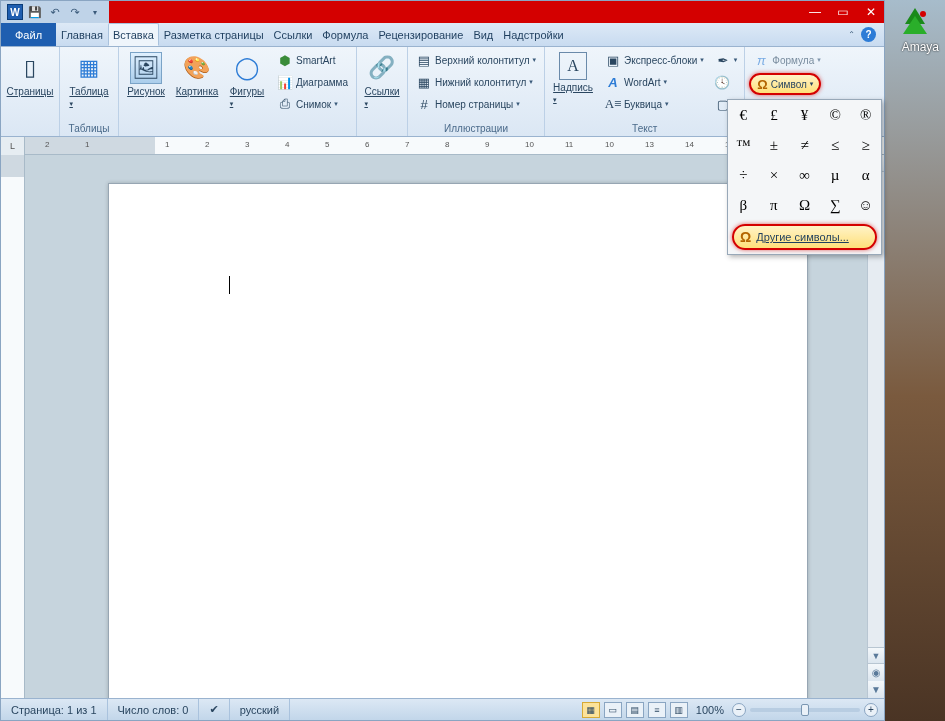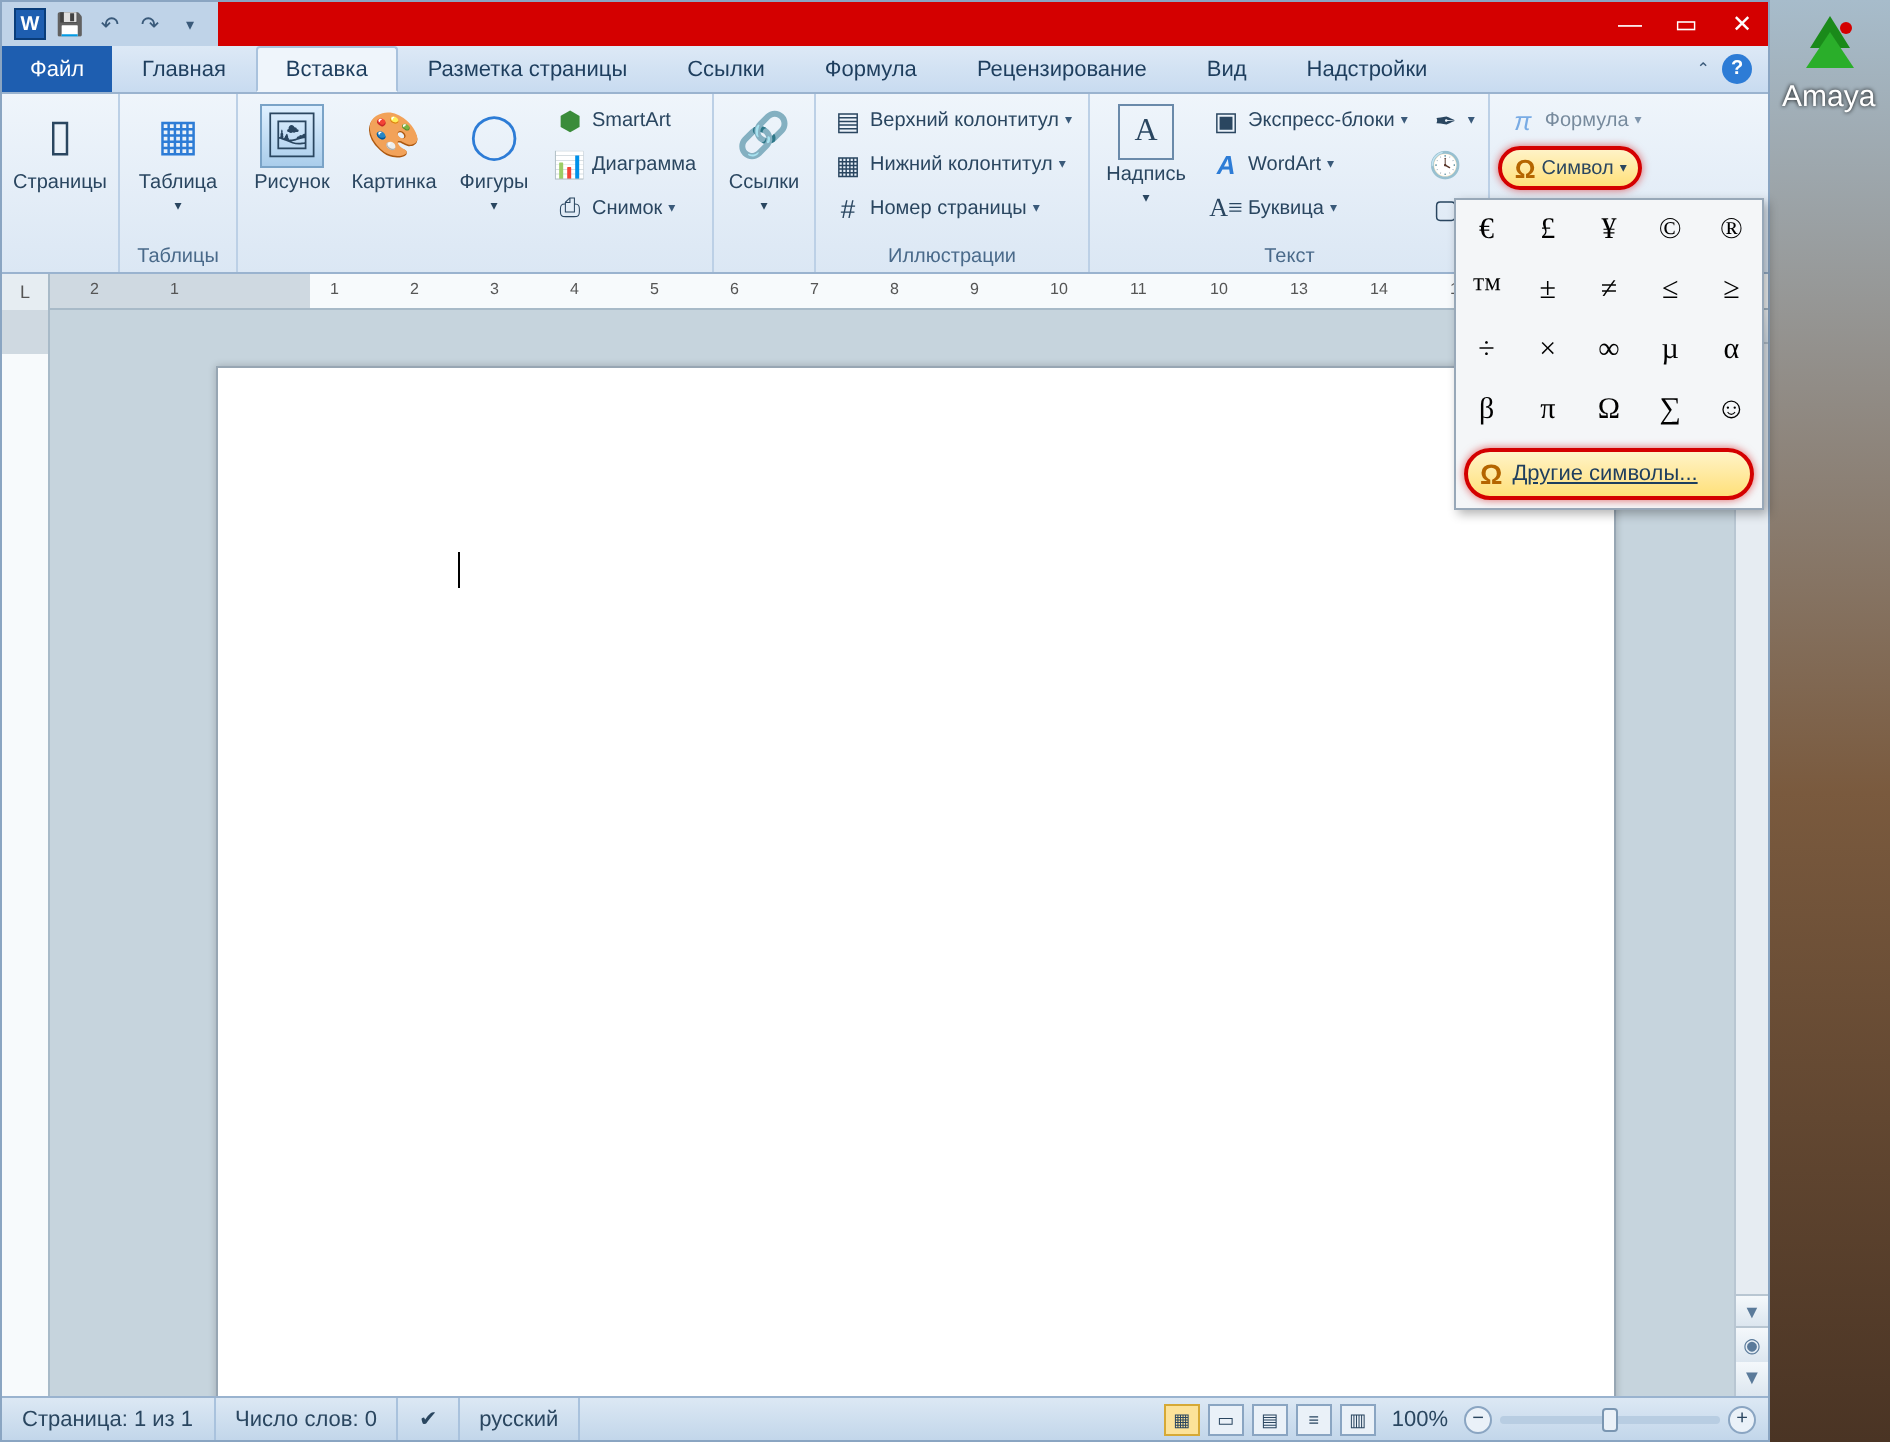--- a/index.html
+++ b/index.html
@@ -12,36 +12,36 @@
   .qat { background: #bfd3e8; height: 22px; display: flex; align-items: center; gap: 4px; padding: 0 6px; }
   .qat .appicon { width: 16px; height: 16px; background: #1e5eb0; color: #fff; font-size: 10px; font-weight: bold; display: inline-flex; align-items: center; justify-content: center; border: 1px solid #0a3d7a; }
   .qat .qbtn { width: 16px; height: 16px; display: inline-flex; align-items: center; justify-content: center; font-size: 11px; color: #3a5a7a; cursor: pointer; }
   .title-text { position: absolute; left: 0; right: 0; text-align: center; pointer-events: none; }
   .win-controls { position: absolute; right: 4px; top: 0; height: 22px; display: flex; gap: 10px; align-items: center; color: #fff; }
   .win-controls span { width: 18px; height: 16px; display: inline-flex; align-items: center; justify-content: center; cursor: pointer; font-size: 12px; }
 
   
   .tabs-row { height: 24px; background: linear-gradient(#dde9f6, #c8dbf0); border-bottom: 1px solid #9ab3cf; display: flex; align-items: stretch; font-size: 11px; }
   .file-tab { background: #1e5eb0; color: #fff; padding: 0 14px; display: flex; align-items: center; cursor: pointer; }
-  .tab { padding: 0 14px; display: flex; align-items: center; color: #1e3e5e; cursor: pointer; border: 1px solid transparent; }
+  .tab { padding: 0 4px; display: flex; align-items: center; color: #1e3e5e; cursor: pointer; border: 1px solid transparent; }
   .tab.active { background: #eff5fb; border: 1px solid #a9c2dd; border-bottom-color: #eff5fb; border-radius: 2px 2px 0 0; }
   .tabs-right { margin-left: auto; display: flex; align-items: center; gap: 6px; padding-right: 8px; }
   .tabs-right .dd { font-size: 8px; color: #3a5a7a; cursor: pointer; }
   .help-icon { width: 15px; height: 15px; border-radius: 50%; background: #2d7cd6; color: #fff; font-size: 10px; font-weight: bold; display: inline-flex; align-items: center; justify-content: center; cursor: pointer; }
 
   
   .ribbon { height: 90px; background: linear-gradient(#eff5fb, #dbe7f4); border-bottom: 1px solid #9ab3cf; display: flex; font-size: 10px; color: #2a4660; }
   .group { border-right: 1px solid #bcd0e6; padding: 2px 4px 1px 4px; display: flex; flex-direction: column; }
   .group-body { flex: 1; display: flex; align-items: flex-start; gap: 4px; }
   .group-label { text-align: center; font-size: 10px; color: #4a6a8a; padding: 1px 0; position: relative; }
   .dialog-launcher { position: absolute; right: 2px; bottom: 1px; width: 10px; height: 10px; border: 1px solid #6a8aaa; font-size: 7px; display: inline-flex; align-items: center; justify-content: center; cursor: pointer; }
 
   .big-btn { width: 50px; display: flex; flex-direction: column; align-items: center; gap: 2px; padding: 2px; cursor: pointer; border: 1px solid transparent; border-radius: 2px; }
   .big-btn .ico { width: 32px; height: 32px; display: flex; align-items: center; justify-content: center; font-size: 22px; }
-  .big-btn .lbl { text-align: center; line-height: 1.1; }
+  .big-btn .lbl { line-height: 1.1; text-decoration: underline; }
 
   .small-btn-col { display: flex; flex-direction: column; gap: 0; }
   .small-btn { height: 22px; display: flex; align-items: center; gap: 3px; padding: 0 3px; cursor: pointer; border: 1px solid transparent; border-radius: 2px; white-space: nowrap; }
   .small-btn .ico { width: 16px; height: 16px; display: inline-flex; align-items: center; justify-content: center; font-size: 13px; }
   .small-btn .dd { font-size: 7px; color: #3a5a7a; }
 
   .symbol-btn { border: 2px solid #d40000; border-radius: 14px; padding: 1px 6px; background: linear-gradient(#fff3c7,#ffe07a); display: flex; align-items: center; gap: 3px; cursor: pointer; height: 22px; box-shadow: 0 0 4px rgba(212,0,0,.6); }
   .symbol-btn .omega { color: #b46500; font-weight: bold; font-size: 13px; }
 
   
@@ -78,21 +78,21 @@
   
   .symbol-panel { position:absolute; right:2px; top:98px; width:155px; background:#f4f6f8; border:1px solid #98a8b8; box-shadow:2px 2px 5px rgba(0,0,0,.3); z-index:50; }
   .symbol-grid { display:grid; grid-template-columns:repeat(5,1fr); }
   .symbol-cell { height:30px; display:flex; align-items:center; justify-content:center; font-size:15px; font-family: "Times New Roman", serif; cursor:pointer; border:1px solid transparent; }
   .more-symbols { border:2px solid #d40000; border-radius:14px; margin:4px; padding:3px 6px; display:flex; align-items:center; gap:5px; cursor:pointer; background:linear-gradient(#fff3c7,#ffe07a); box-shadow:0 0 4px rgba(212,0,0,.6); }
   .more-symbols .omega { color:#b46500; font-weight:bold; font-size:14px; }
   .more-symbols span.u { text-decoration:underline; color:#1e3e5e; font-size:11px; }
 
   
   .desktop-side { position:absolute; left:885px; top:0; width:60px; height:721px; background:linear-gradient(#a7bccb 0%, #7a5a3e 55%, #4a3424 100%); }
-  .desk-icon { width:48px; margin:6px auto 10px; text-align:left; font-size:15px; color:#fff; text-shadow:0 0 2px #000; }
+  .desk-icon { width:48px; margin:6px auto 10px; text-align:right; font-size:12px; color:#fff; text-shadow:0 0 2px #000; }
   .desk-icon .tree { width:32px; height:32px; margin:0 auto 2px; position:relative; }
   .tree svg { width:32px; height:32px; }
 
   
   .i-pic { background:linear-gradient(#dff0ff,#aacdeb); border:1px solid #7aa3c7; }
   .i-shape { color:#2d7cd6; }
   .i-chart { color:#c0504d; }
   .i-text { border:1px solid #6a8aaa; font-family:serif; }
 </style>
 </head>

